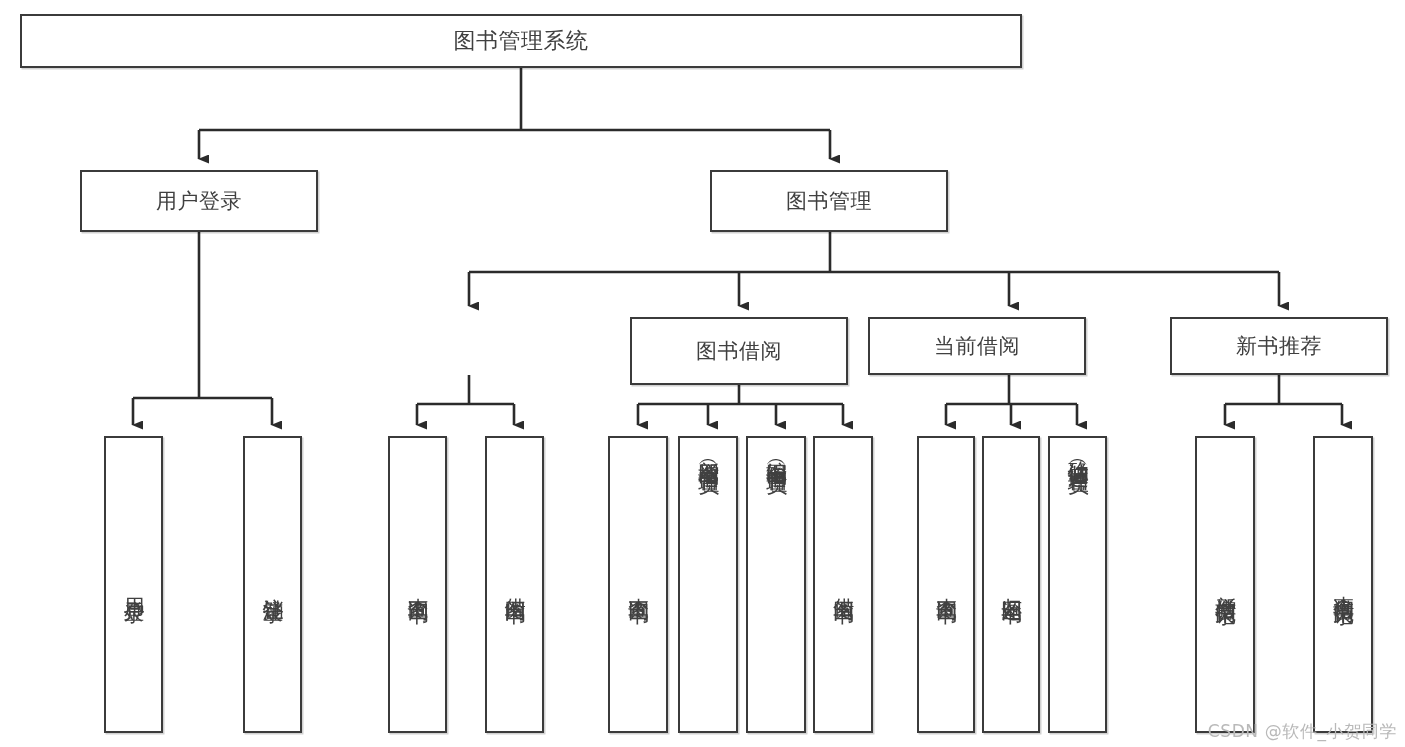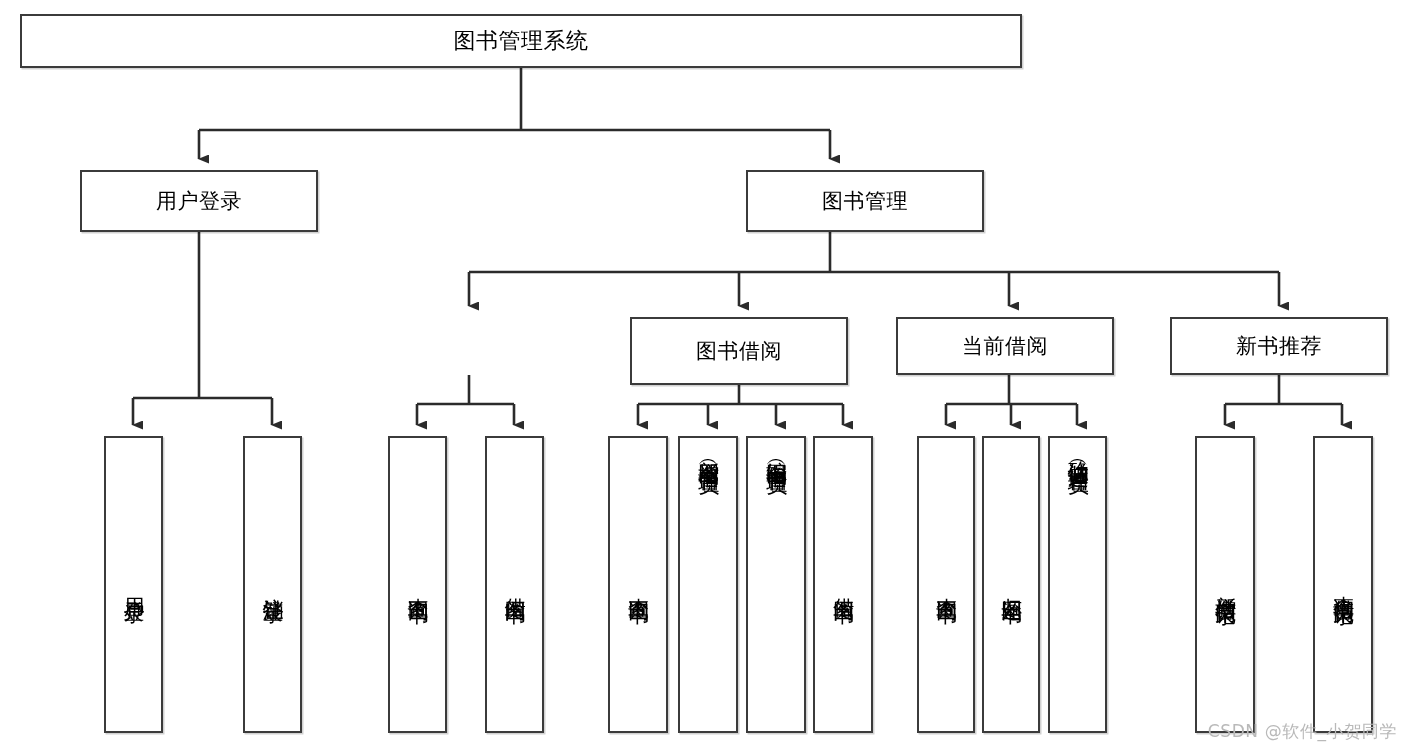--- a/index.html
+++ b/index.html
@@ -27,21 +27,21 @@
     pointer-events: none;
   }
   .node {
     position: absolute;
     box-sizing: border-box;
     border: 2.5px solid #3b3b3b;
     background: #ffffff;
     display: flex;
     align-items: center;
     justify-content: center;
-    color: #000000;
+    color: #404040;
     box-shadow: 1.5px 1.5px 0 rgba(0,0,0,0.18);
   }
   .node .label {
     display: block;
     line-height: 1.06;
     letter-spacing: 0.5px;
     white-space: nowrap;
   }
   
   .node.horiz .label {
@@ -138,30 +138,30 @@
   </svg>
 
   <div class="node horiz root" style="left:20px; top:14px; width:1002px; height:54px;">
     <span class="label">图书管理系统</span>
   </div>
 
   <div class="node horiz" style="left:80px; top:170px; width:238px; height:62px;">
     <span class="label">用户登录</span>
   </div>
 
-  <div class="node horiz" style="left:710px; top:170px; width:238px; height:62px;margin-left:36px;">
+  <div class="node horiz" style="left:710px; top:170px; width:238px; height:62px;">
     <span class="label">图书管理</span>
   </div>
 
 
   <div class="node horiz" style="left:630px; top:317px; width:218px; height:68px;">
     <span class="label">图书借阅</span>
   </div>
 
-  <div class="node horiz" style="left:896px; top:317px; width:218px; height:58px;">
+  <div class="node horiz" style="left:868px; top:317px; width:218px; height:58px;">
     <span class="label">当前借阅</span>
   </div>
 
   <div class="node horiz" style="left:1170px; top:317px; width:218px; height:58px;">
     <span class="label">新书推荐</span>
   </div>
 
   <div class="node vert centered" style="left:104px; top:436px; width:59px; height:297px;">
     <span class="label">用户登录</span>
   </div>

